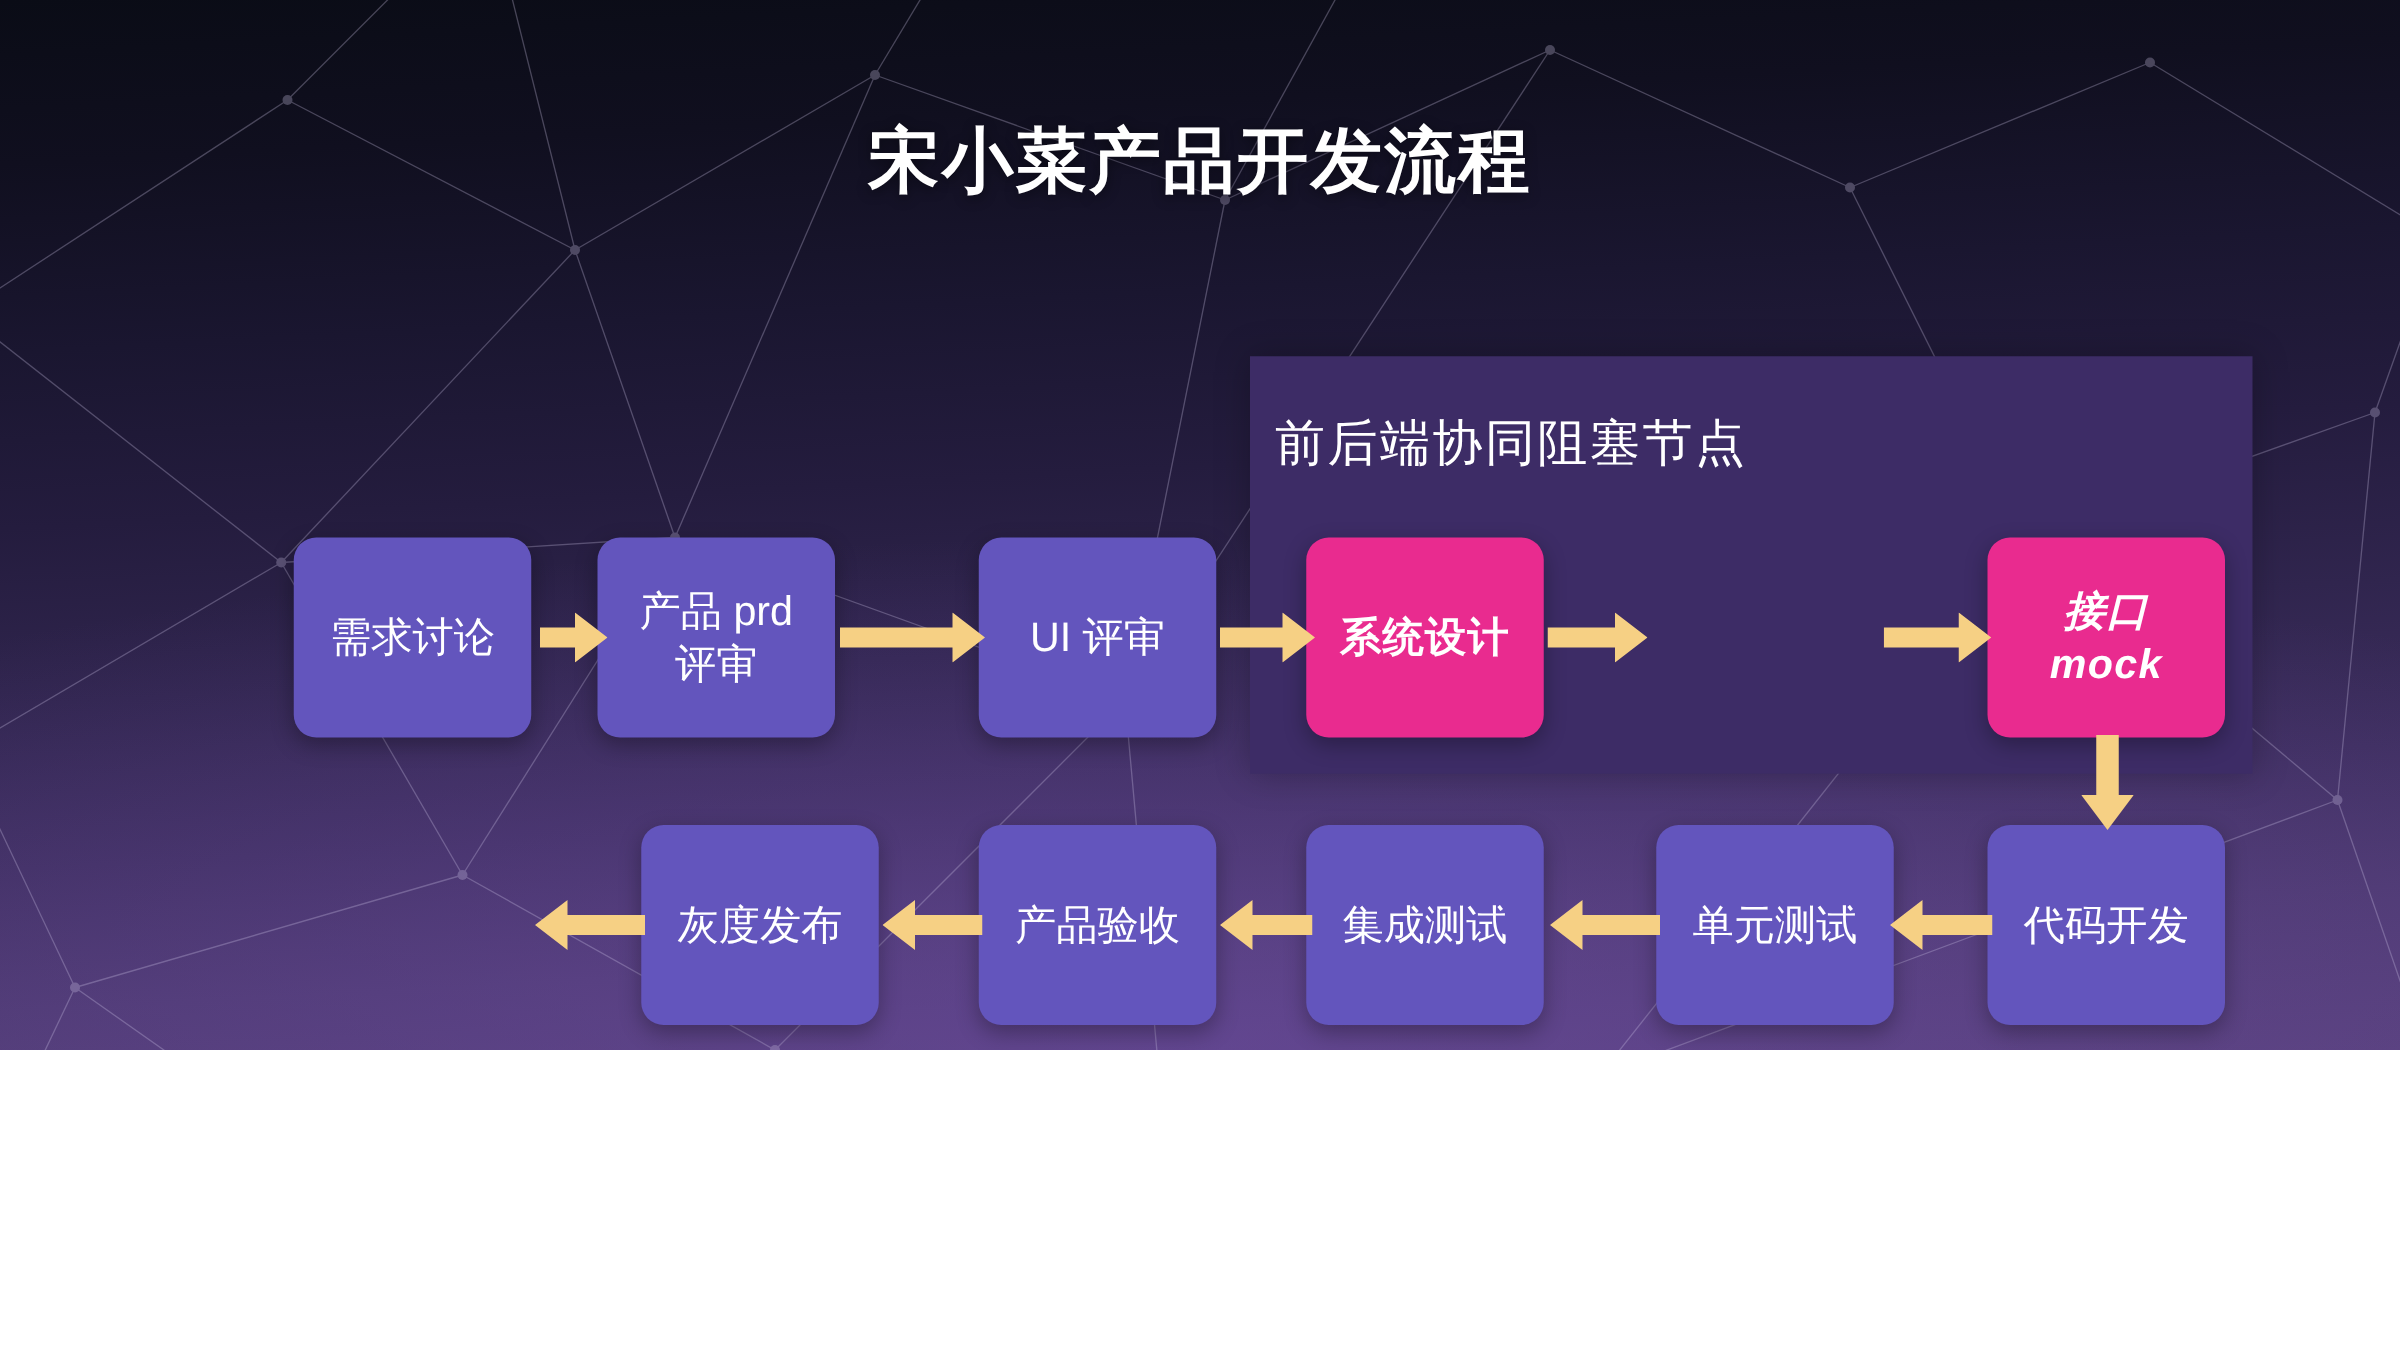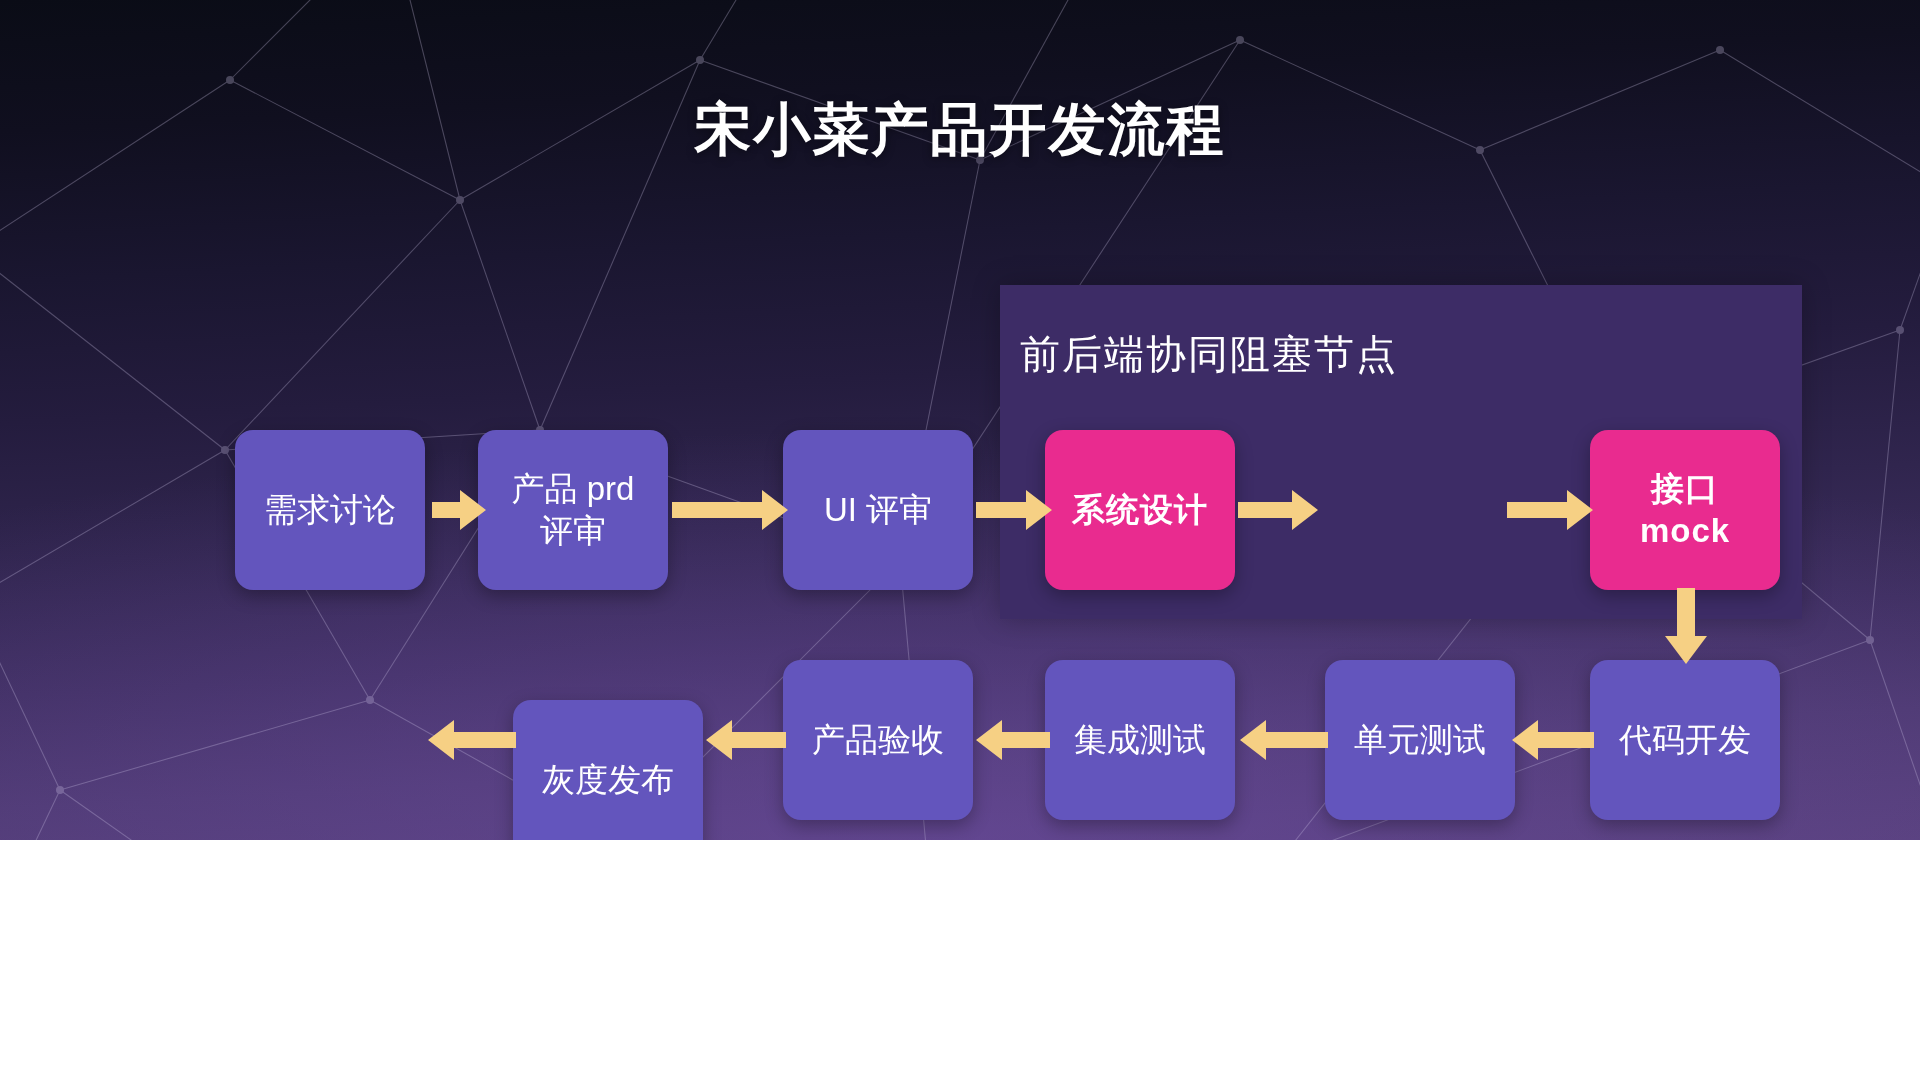--- a/index.html
+++ b/index.html
@@ -187,25 +187,25 @@
   <div class="node purple" style="left:235px; top:430px;">需求讨论</div>
 
   <div class="node purple" style="left:478px; top:430px;">产品 prd
 评审</div>
 
   <div class="node purple" style="left:783px; top:430px;">UI 评审</div>
 
   <div class="node pink" style="left:1045px; top:430px;">系统设计</div>
 
 
-  <div class="node pink" style="left:1590px; top:430px;">接口
+  <div class="node pink" style="left:1590px; top:430px;font-style:italic;">接口
 mock</div>
 
 
-  <div class="node purple" style="left:513px; top:660px;margin-top:40px;">灰度发布</div>
+  <div class="node purple" style="left:513px; top:660px;">灰度发布</div>
 
   <div class="node purple" style="left:783px; top:660px;">产品验收</div>
 
   <div class="node purple" style="left:1045px; top:660px;">集成测试</div>
 
   <div class="node purple" style="left:1325px; top:660px;">单元测试</div>
 
   <div class="node purple" style="left:1590px; top:660px;">代码开发</div>
 
   <div class="arrow-h" style="left:432px; top:490px; width:54px;">

